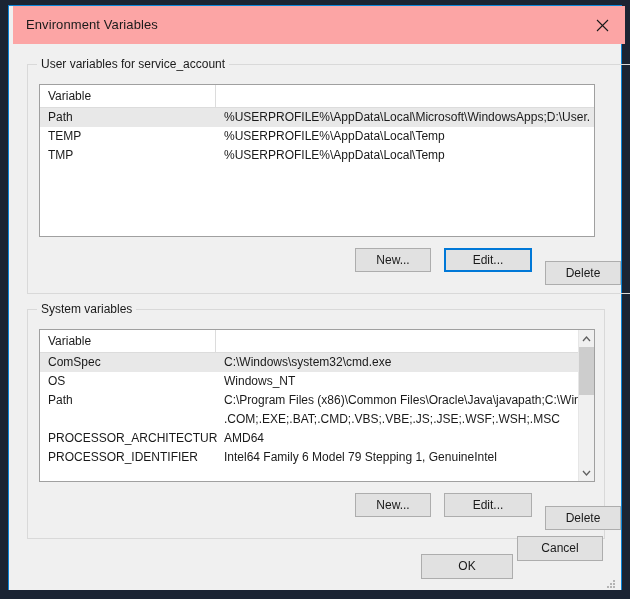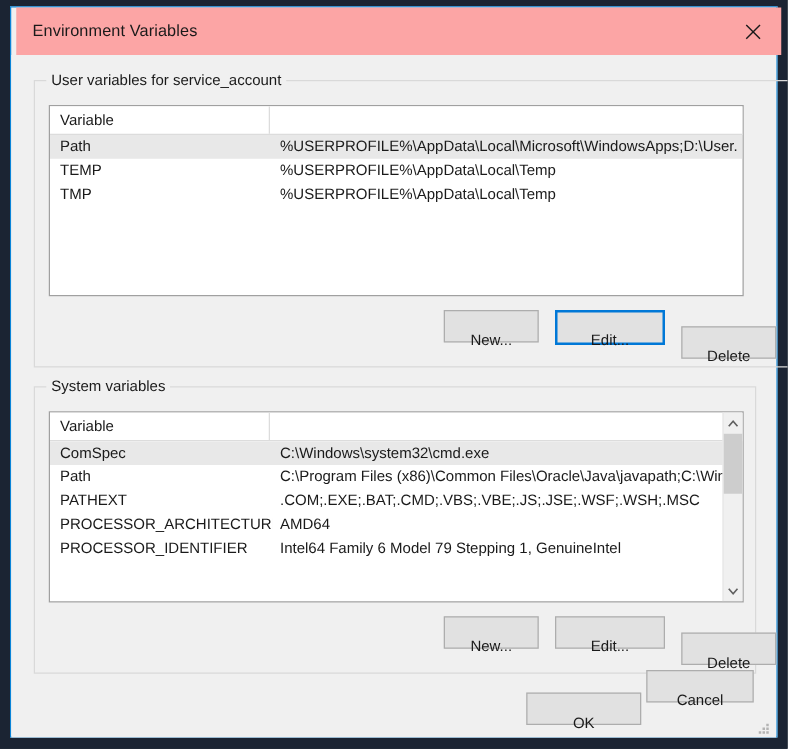--- a/index.html
+++ b/index.html
@@ -188,21 +188,21 @@
     height: 24px;
     background: #e1e1e1;
     border: 1px solid #adadad;
     box-sizing: border-box;
     font-size: 12px;
     color: #1a1a1a;
     font-family: "Liberation Sans", sans-serif;
     text-align: center;
     line-height: 22px;
     cursor: default;
-    padding: 12px;
+    padding: 0;
     white-space: nowrap;
   }
   .btn.focused {
     border: 2px solid #0078d7;
     line-height: 20px;
   }
 
   .btn-new    { width: 76px; }
   .btn-edit   { width: 88px; }
   .btn-delete { width: 76px; margin-top: 13px; }
@@ -285,25 +285,28 @@
           <div class="lv-header">
             <div class="col col-variable">Variable</div>
             <div class="col col-value">Value</div>
           </div>
           <div class="lv-body" id="system-rows">
               <div class="lv-row selected">
                 <div class="cell cell-variable">ComSpec</div>
                 <div class="cell cell-value">C:\Windows\system32\cmd.exe</div>
               </div>
               <div class="lv-row">
+                <div class="cell cell-variable">OS</div>
+                <div class="cell cell-value">Windows_NT</div>
+              </div>
+              <div class="lv-row">
                 <div class="cell cell-variable">Path</div>
                 <div class="cell cell-value">C:\Program Files (x86)\Common Files\Oracle\Java\javapath;C:\Win...</div>
               </div>
               <div class="lv-row">
-                <div class="cell cell-variable">PATHEXT</div>
                 <div class="cell cell-value">.COM;.EXE;.BAT;.CMD;.VBS;.VBE;.JS;.JSE;.WSF;.WSH;.MSC</div>
               </div>
               <div class="lv-row">
                 <div class="cell cell-variable">PROCESSOR_ARCHITECTURE</div>
                 <div class="cell cell-value">AMD64</div>
               </div>
               <div class="lv-row">
                 <div class="cell cell-variable">PROCESSOR_IDENTIFIER</div>
                 <div class="cell cell-value">Intel64 Family 6 Model 79 Stepping 1, GenuineIntel</div>
               </div>

